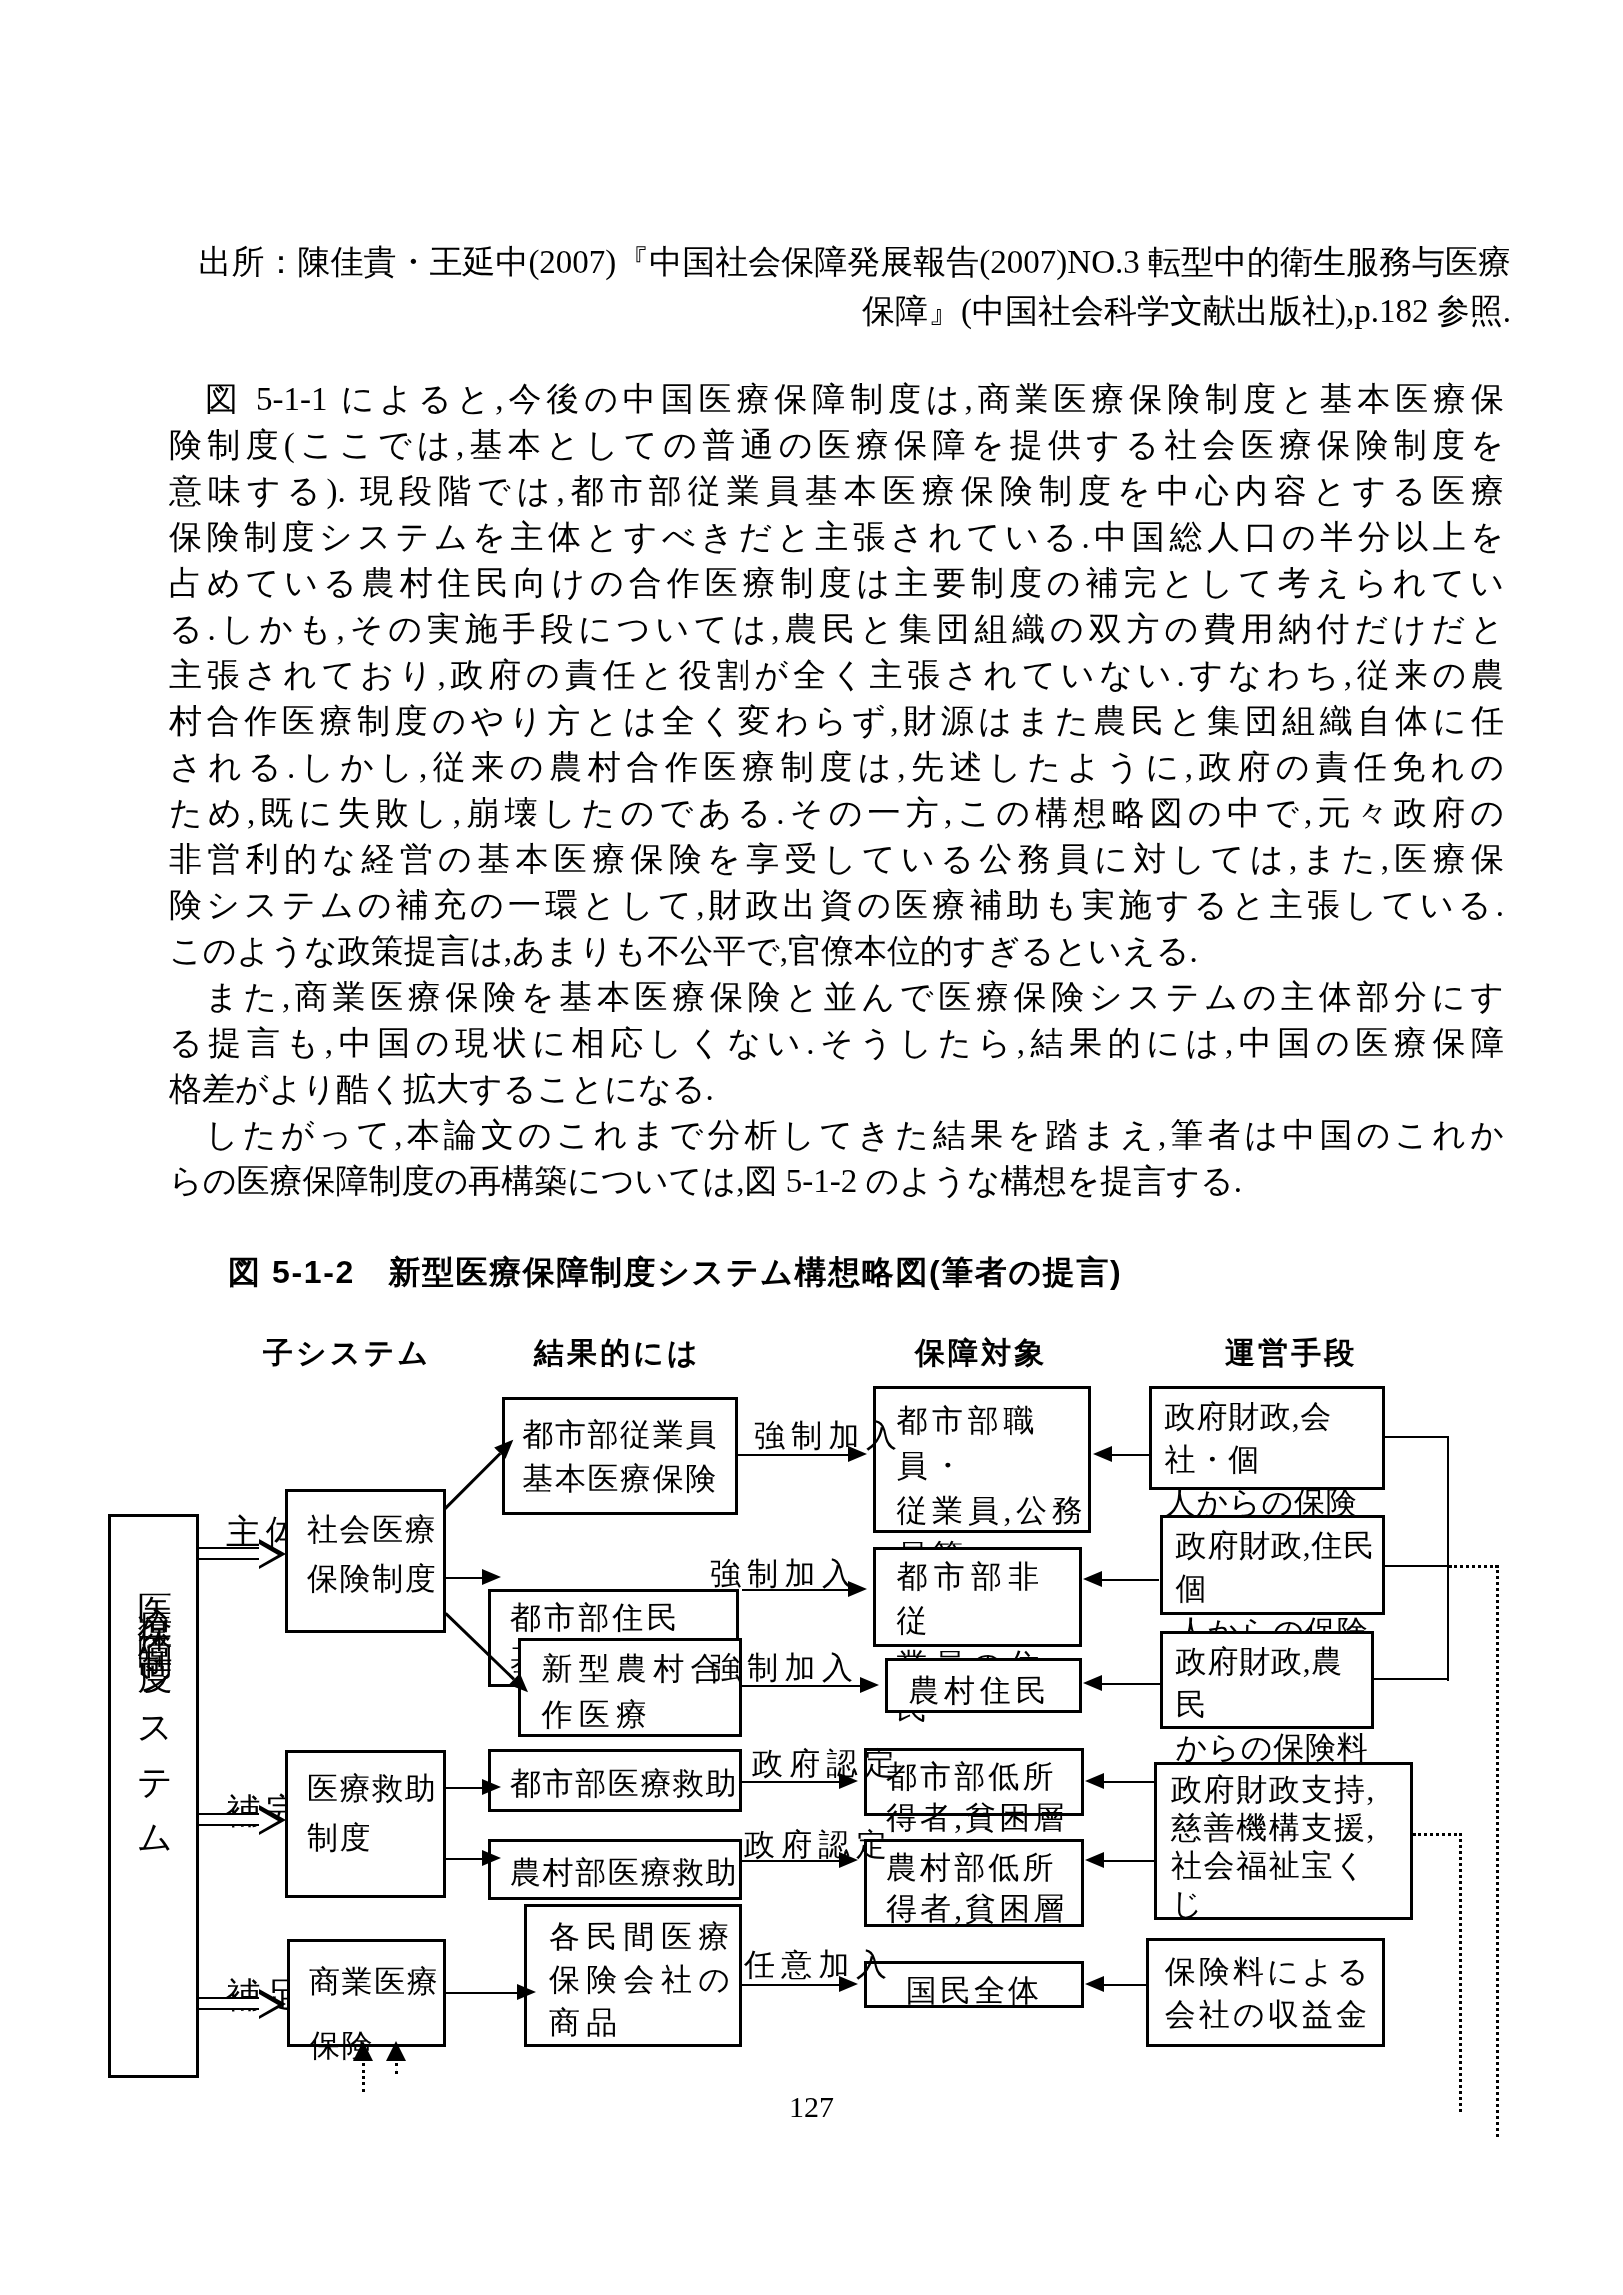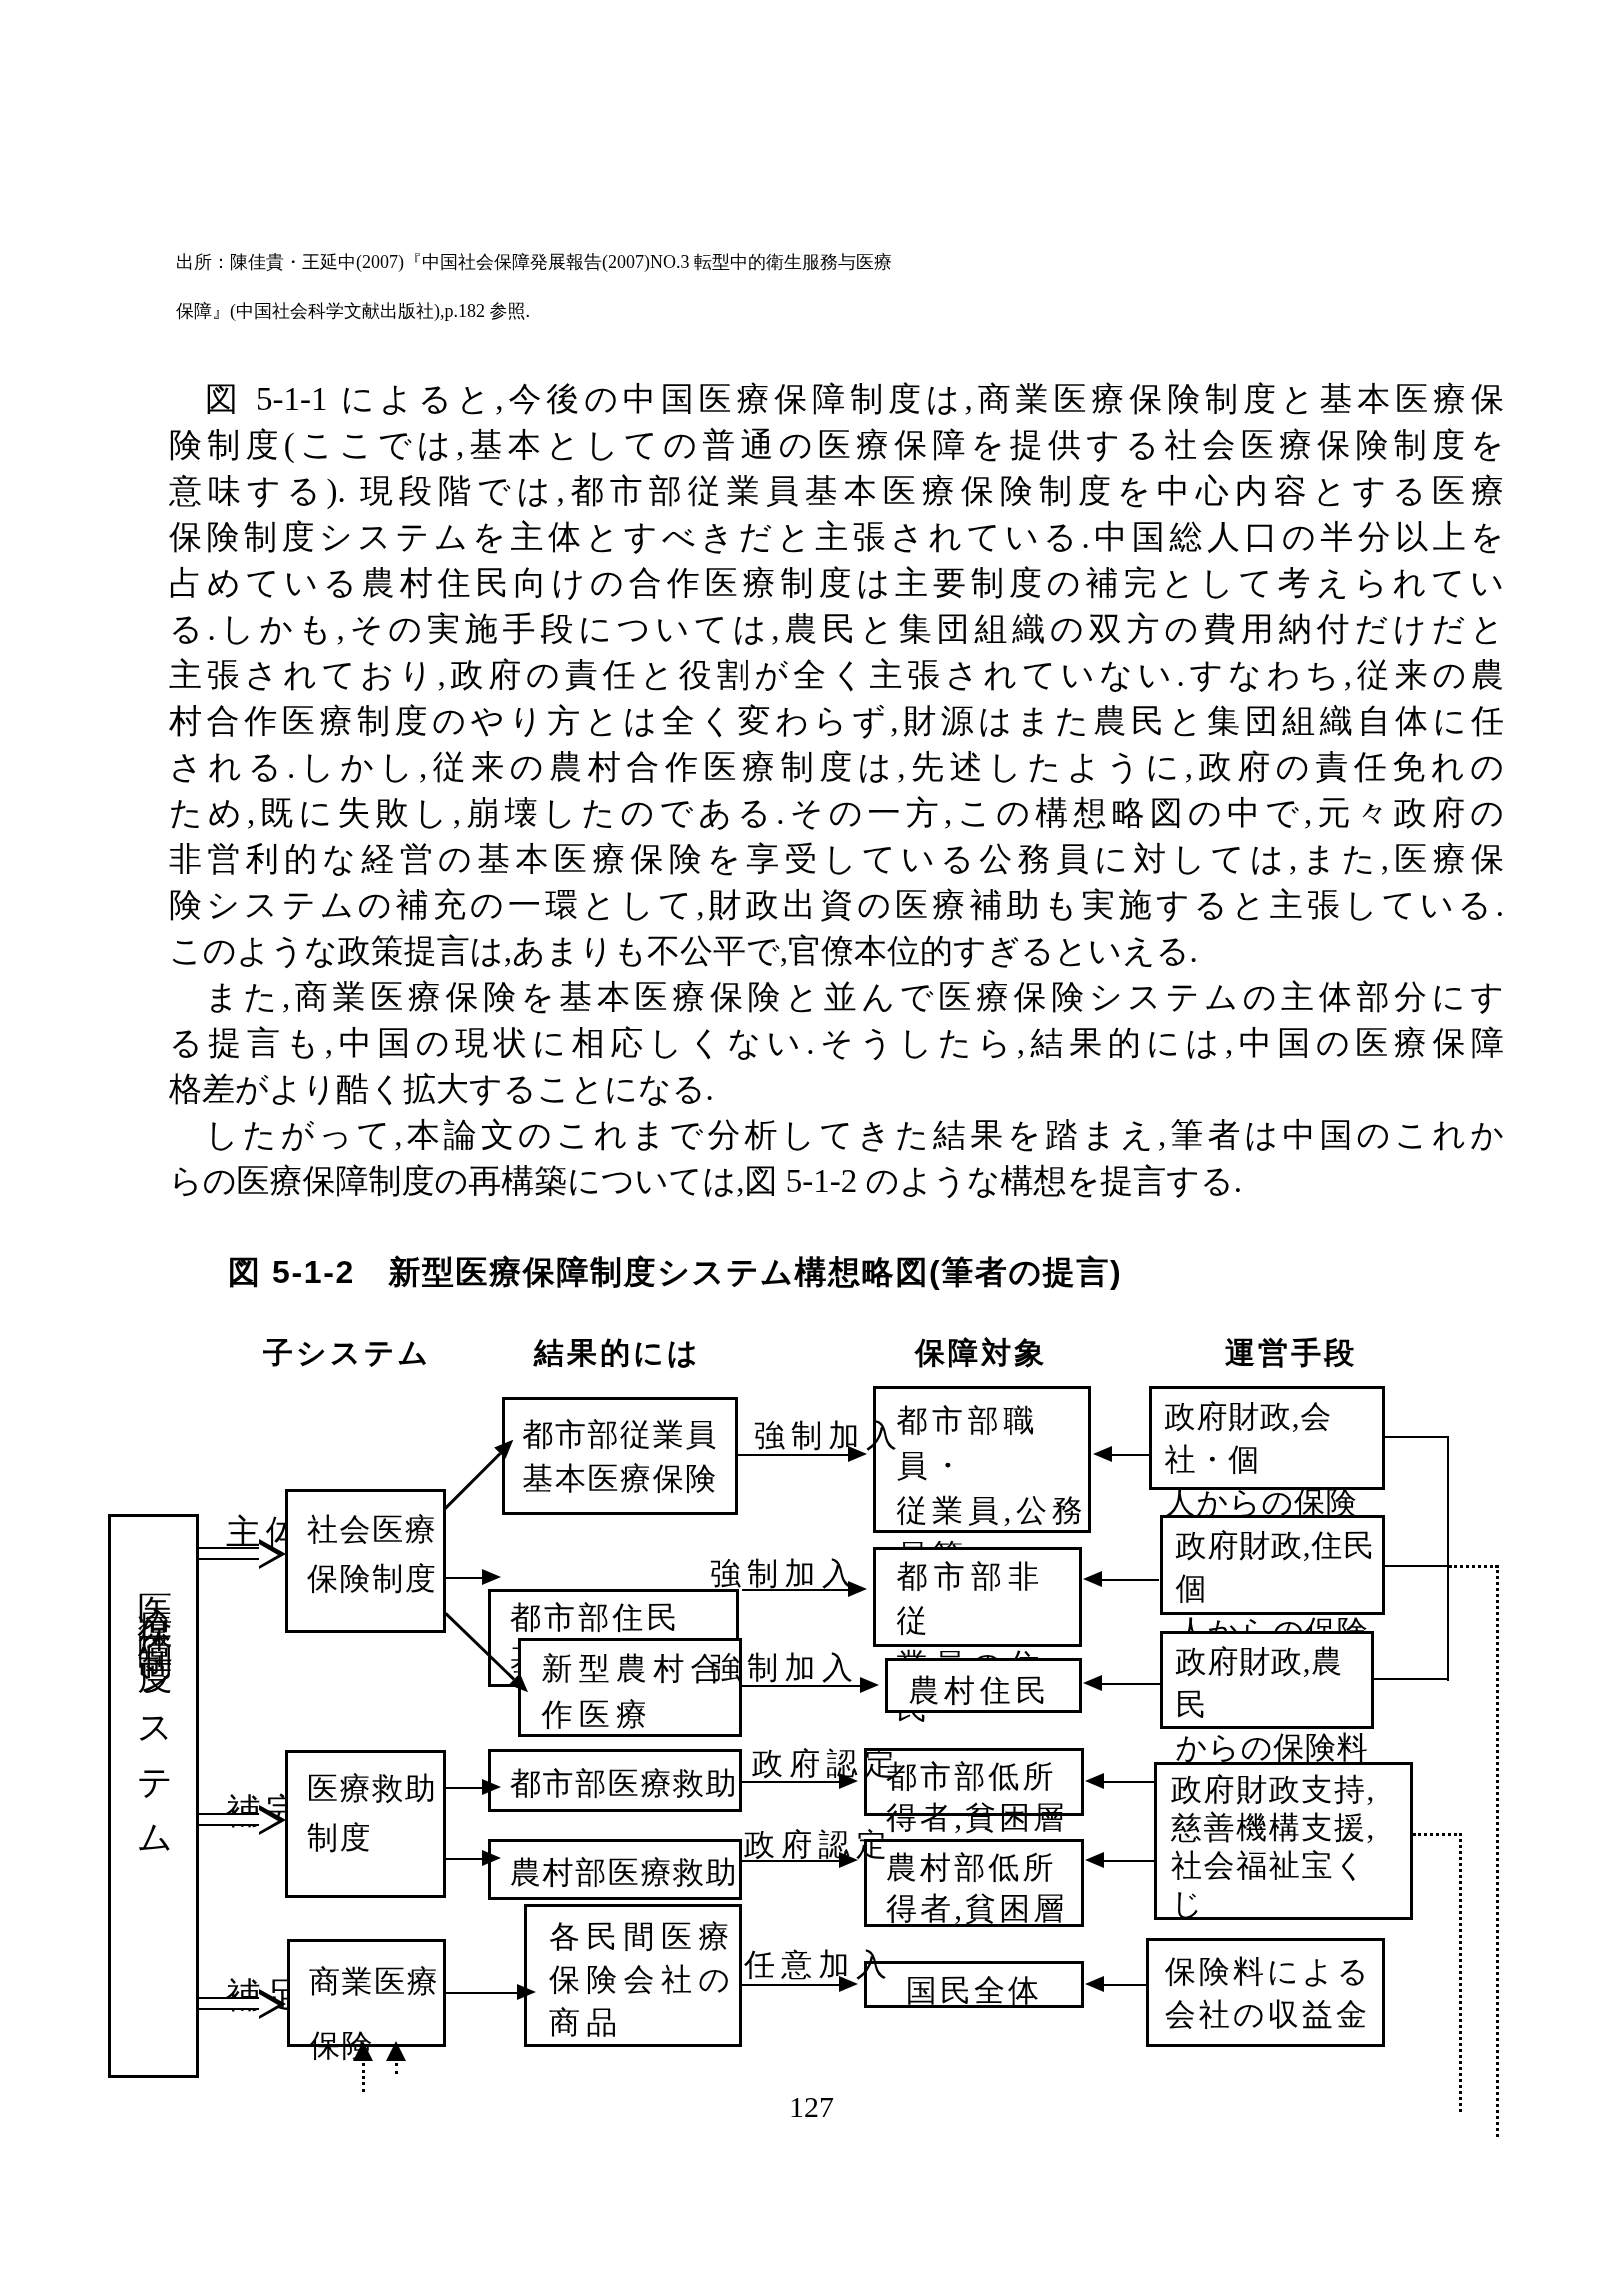--- a/index.html
+++ b/index.html
@@ -2,21 +2,21 @@
 <html style="font-size:12.6px"><head>
 <meta charset="utf-8">
 <style>
   html,body { margin:0; padding:0; }
   body {
     width:1623px; height:2295px; position:relative;
     background:#ffffff; color:#000;
     font-family:"Liberation Serif", serif;
   }
   
-  .src-note { position:absolute; left:176px; width:1319px; font-size:18px; line-height:49px; white-space:nowrap; }
+  .src-note { position:absolute; left:192px; width:1319px; font-size:33px; line-height:49px; white-space:nowrap;text-align:right; }
   .para { position:absolute; left:169px; top:379px; width:1335px; }
   .ln { height:46px; font-size:33px; line-height:41px;
         text-align:justify; text-align-last:justify; text-justify:inter-character; overflow:hidden; }
   .ln.indent { text-indent:36px; }
   .ln.short { text-align-last:left; }
   .fig-caption { position:absolute; left:228px; top:1251px; font-size:32px; font-weight:bold;
         font-family:"Liberation Sans", sans-serif; white-space:nowrap; letter-spacing:1.6px; }
   .pageno { position:absolute; left:0; top:2090px; width:1623px; text-align:center; font-size:30px; }
 
   

